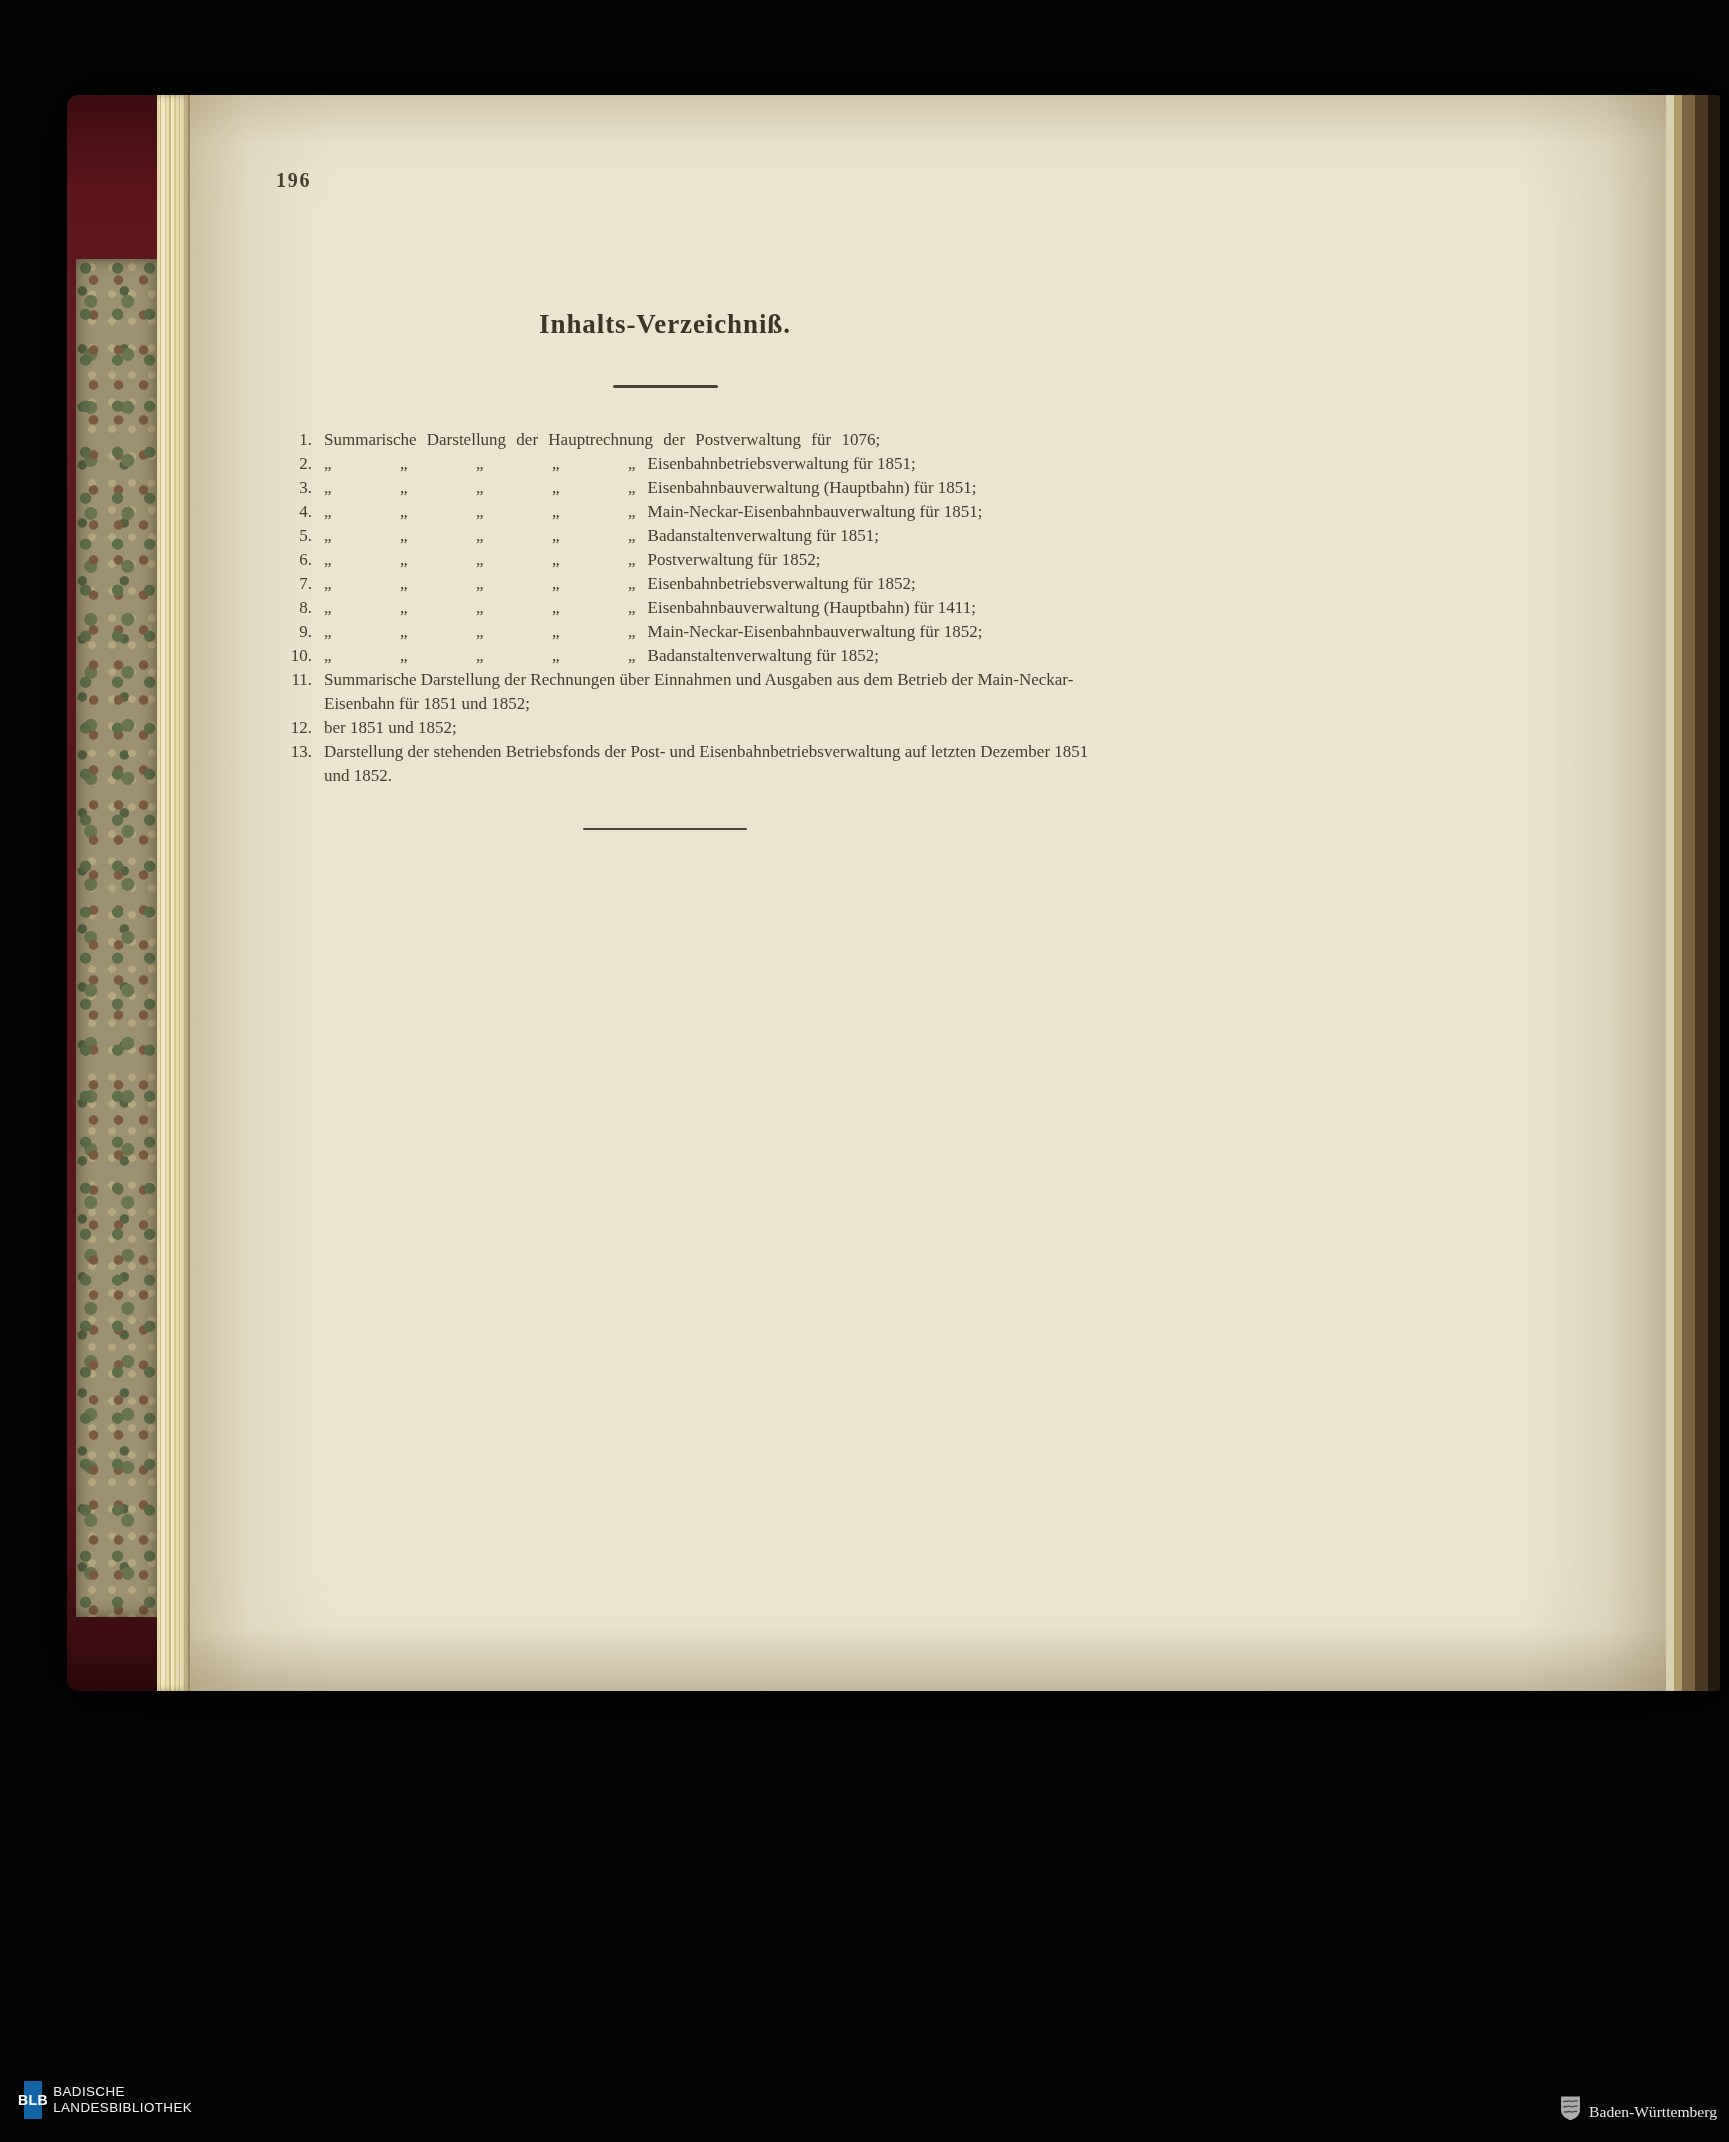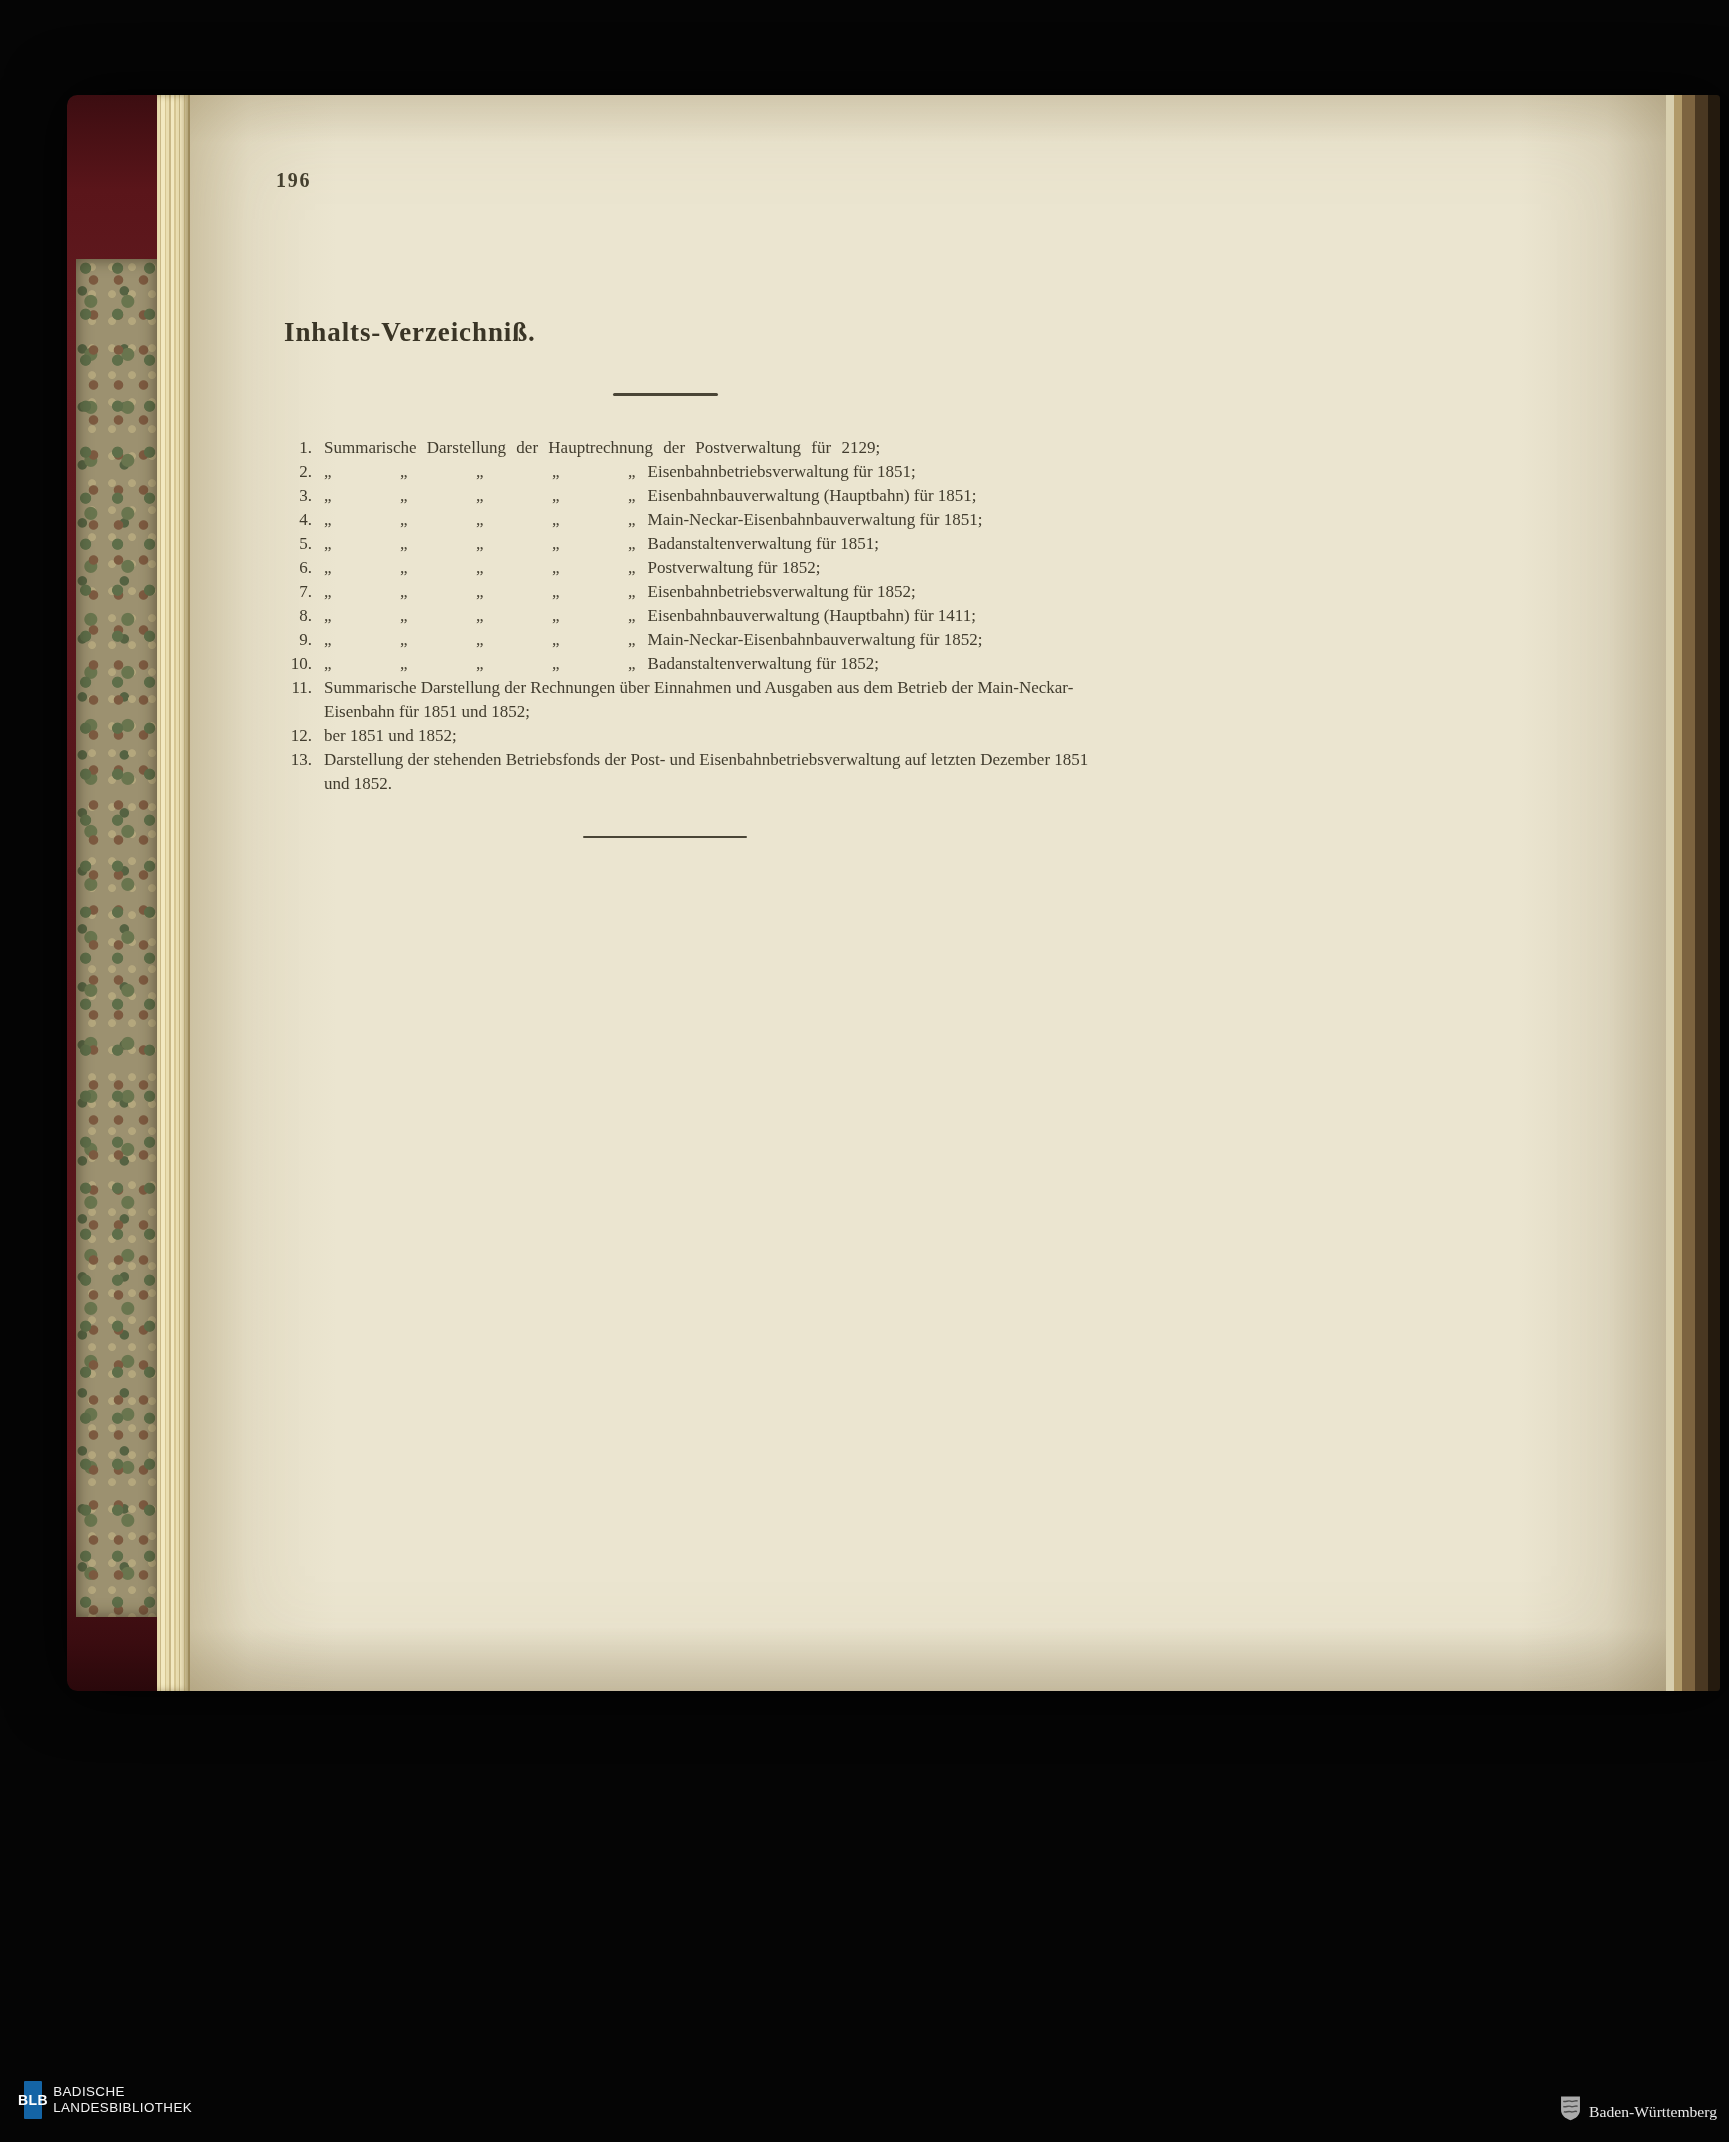--- a/index.html
+++ b/index.html
@@ -53,21 +53,21 @@
     background:linear-gradient(90deg,#d8cfae 0 7.8px,#b19a69 7.8px 15.6px,#7d6440 15.6px 29px,#4a3822 29px 42px,#241a0e 42px 54px);
     border-radius:0 3.5px 3.5px 0;
   }
   
   .pagenum{
     position:absolute;left:86px;top:74px;
     font-size:20px;font-weight:700;color:#45402f;letter-spacing:1.7px;
   }
   .toc{position:absolute;left:86px;top:214px;width:778px;color:#3f3a2d;}
   .title{
-    margin:8px;
+    margin:0;text-align:center;
     font-size:27px;font-weight:700;letter-spacing:0.9px;color:#3a3526;
   }
   .rule{background:#4a4536;height:2.6px;border-radius:1.7px;}
   .rule1{width:105px;margin:45px auto 0;}
   .rule2{width:164px;margin:40px auto 0;}
   .list{
     list-style:none;margin:40px 0 0;padding:0;
     font-size:17px;line-height:24px;color:#413c2e;
   }
   .row{display:flex;align-items:flex-start;}
@@ -109,21 +109,21 @@
   <div class="page">
     <div class="pagenum">196</div>
 
     <div class="toc">
       <h1 class="title">Inhalts-Verzeichniß.</h1>
       <div class="rule rule1"></div>
 
       <ol class="list">
         <li class="row">
           <span class="num">1.</span>
-          <span class="txt spread">Summarische Darstellung der Hauptrechnung der Postverwaltung für 2129;</span>
+          <span class="txt spread">Summarische Darstellung der Hauptrechnung der Postverwaltung für 1076;</span>
         </li>
 
         <li class="row">
           <span class="num">2.</span>
           <span class="txt"><span class="dit">„</span><span class="dit">„</span><span class="dit">„</span><span class="dit">„</span><span class="dit dit5">„</span><span>Eisenbahnbetriebsverwaltung für 1851;</span></span>
         </li>
 
         <li class="row">
           <span class="num">3.</span>
           <span class="txt"><span class="dit">„</span><span class="dit">„</span><span class="dit">„</span><span class="dit">„</span><span class="dit dit5">„</span><span>Eisenbahnbauverwaltung (Hauptbahn) für 1851;</span></span>

